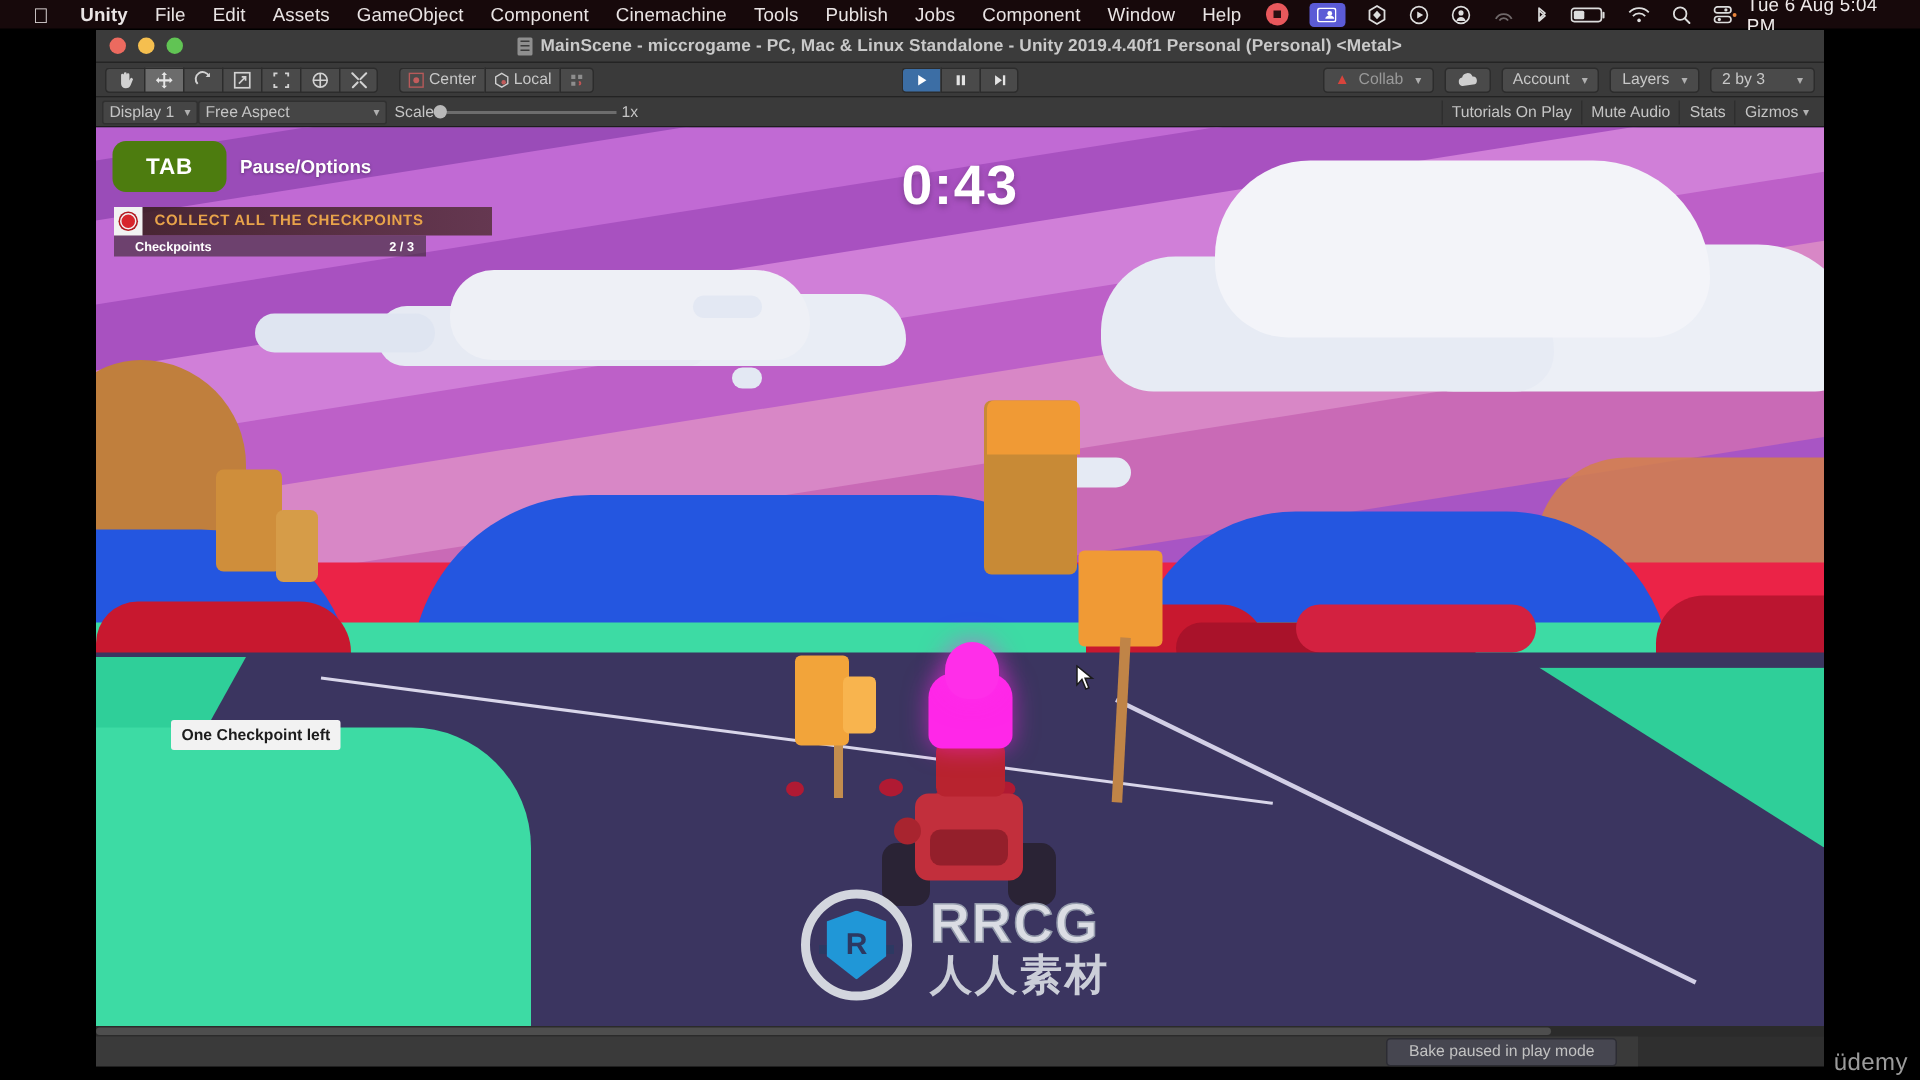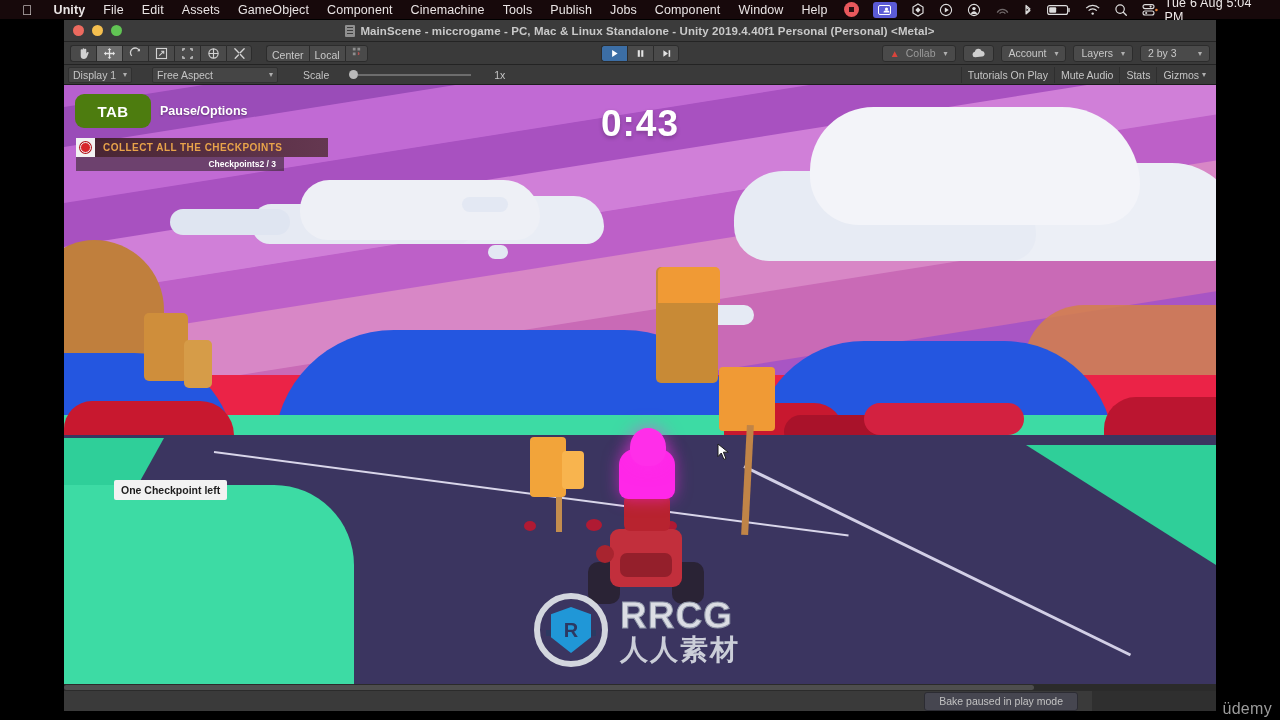--- a/index.html
+++ b/index.html
@@ -72,21 +72,21 @@
     background: #4a4a4a; border: 1px solid #2c2c2c; border-right: none; color: #cfcfcf;
   }
   .tbtn:first-child { border-radius: 3px 0 0 3px; }
   .tbtn:last-child { border-radius: 0 3px 3px 0; border-right: 1px solid #2c2c2c; }
   .tbtn.active { background: #6c6c6c; }
   .tbtn svg { display: block; }
   .pivot-group { display: flex; align-items: center; margin-left: 14px; }
   .pivbtn {
     height: 17px; display: flex; align-items: center; gap: 3px; padding: 0 5px;
     background: #4a4a4a; border: 1px solid #2c2c2c; border-right: none;
-    font-size: 10.5px; color: #c8c8c8; flex-direction: column;
+    font-size: 10.5px; color: #c8c8c8;
   }
   .pivbtn:first-child { border-radius: 3px 0 0 3px; }
   .pivbtn:last-child { border-radius: 0 3px 3px 0; border-right: 1px solid #2c2c2c; }
   .play-group { position: absolute; left: 50%; transform: translateX(-50%); display: flex; }
   .playbtn {
     width: 26px; height: 17px; display: flex; align-items: center; justify-content: center;
     background: #4a4a4a; border: 1px solid #2c2c2c; border-right: none; color: #d8d8d8;
   }
   .playbtn:first-child { border-radius: 3px 0 0 3px; }
   .playbtn:last-child { border-radius: 0 3px 3px 0; border-right: 1px solid #2c2c2c; }
@@ -108,21 +108,21 @@
   }
   .tab {
     display: flex; align-items: center; gap: 5px; height: 19px; padding: 0 9px 0 6px;
     background: #4a4a4a; font-size: 11px; color: #cdcdcd;
     border-top-left-radius: 3px; border-top-right-radius: 3px;
   }
   .kebab { position: absolute; right: 8px; top: 2px; color: #b5b5b5; font-size: 12px; line-height: 12px; letter-spacing:0; }
 
   .game-bar {
     height: 20px; background: #3a3a3a; display: flex; align-items: center;
-    gap: 20px; padding: 0 4px; border-bottom: 1px solid #1d1d1d;
+    gap: 0; padding: 0 4px; border-bottom: 1px solid #1d1d1d;
   }
   .gb-drop {
     height: 16px; display: flex; align-items: center; justify-content: space-between;
     background: #454545; border: 1px solid #303030; border-radius: 2px;
     font-size: 10.5px; color: #c5c5c5; padding: 0 4px;
   }
   .gb-label { font-size: 10.5px; color: #c5c5c5; padding-left: 5px; }
   .slider-wrap { display: flex; align-items: center; gap: 0; }
   .slider-knob { width: 9px; height: 9px; border-radius: 50%; background: #b9b9b9; }
   .slider-track { width: 113px; height: 2px; background: #6d6d6d; }
@@ -166,21 +166,21 @@
     width: 19px; height: 19px; background: #f2f2f2;
     display: flex; align-items: center; justify-content: center; flex: 0 0 19px;
   }
   .obj-icon i { width: 11px; height: 11px; border-radius: 50%; background: #d7262c; display:block;
                 border: 1.5px solid #f2f2f2; box-shadow: 0 0 0 1px #b2181f; }
   .obj-title {
     font-size: 10px; font-weight: bold; color: #e8a34a; letter-spacing: .45px;
     padding-left: 8px; white-space: nowrap;
   }
   .obj-sub {
-    display: flex; align-items: center; justify-content: flex-end;
+    display: flex; align-items: center; justify-content: space-between;
     height: 14px; width: 208px; padding: 0 8px 0 14px;
     background: rgba(58,40,46,.62);
     font-size: 8.5px; font-weight: bold; color: #fff;
   }
   .tooltip-left {
     position: absolute; left: 14px; top: 395px;
     background: #f2f2f2; color: #1d1d1d;
     font-size: 10.5px; font-weight: bold; padding: 4px 7px; border-radius: 2px;
     white-space: nowrap;
     margin-left: 36px;

